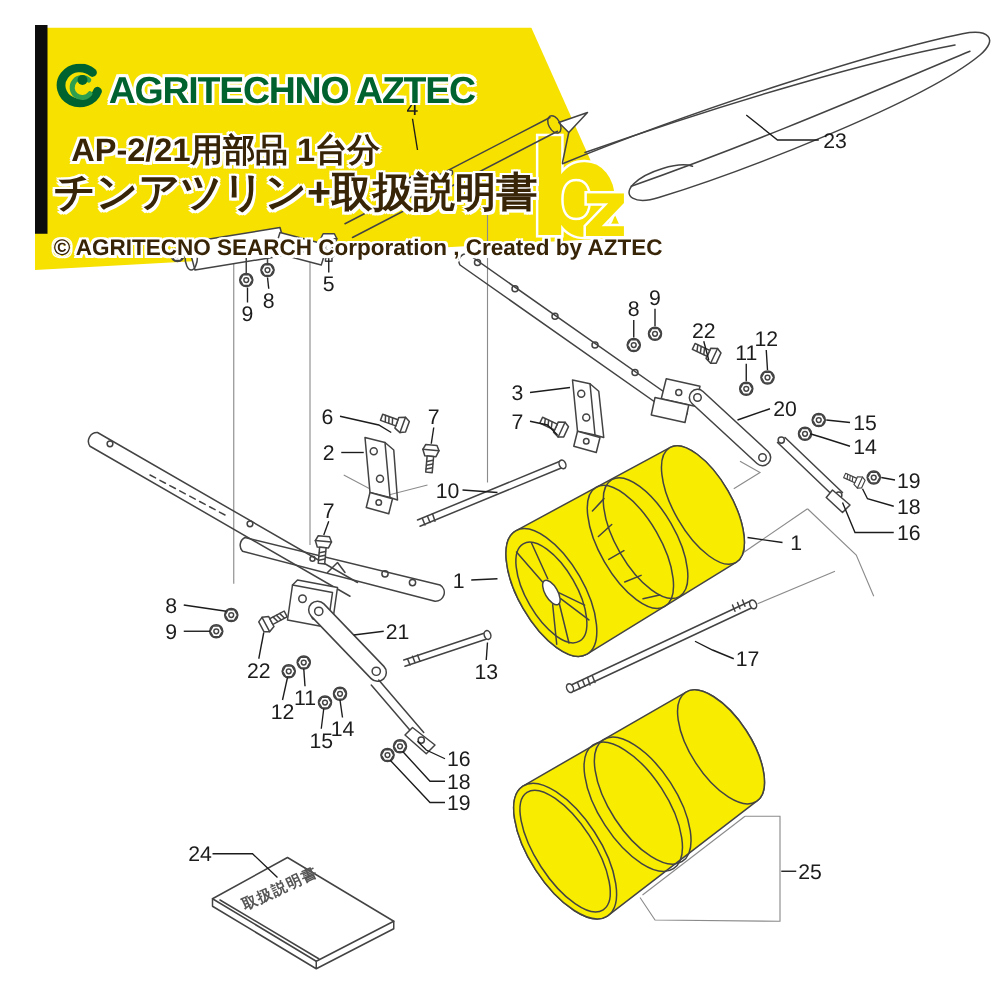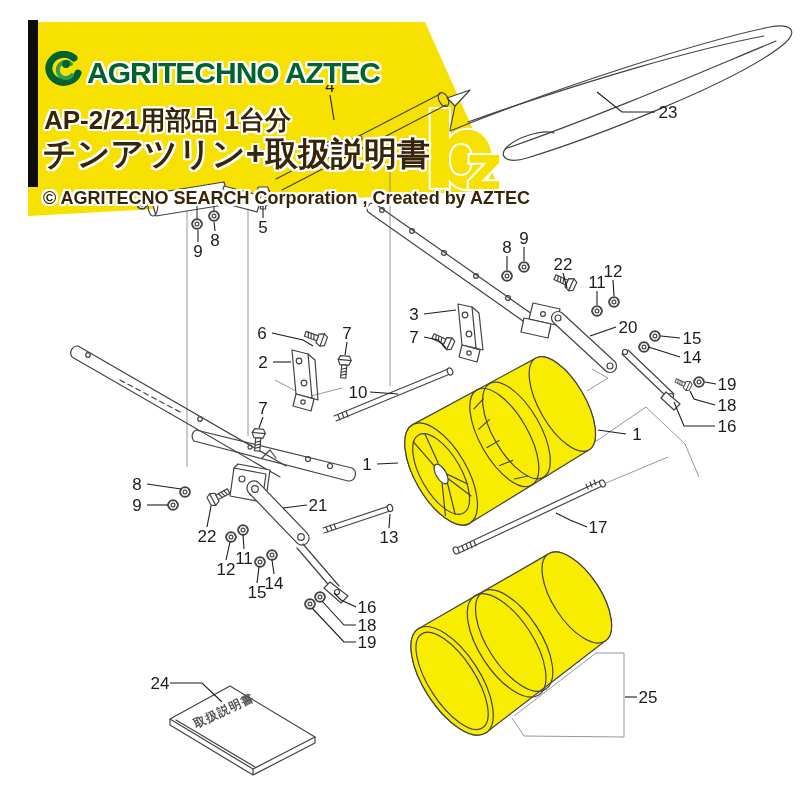--- a/index.html
+++ b/index.html
@@ -9,21 +9,21 @@
              background:var(--banner_yellow,#f6e100);
              clip-path:polygon(28px 22px,425px 22px,500px 190px,28px 216px);}
   .black-bar{position:absolute;left:28px;top:20px;width:10px;height:167px;background:#0d0d0d;}
   svg.diagram{position:absolute;left:0;top:0;}
   .banner-text{position:absolute;left:0;top:0;width:800px;height:800px;pointer-events:none;}
   .banner-text > div{position:absolute;white-space:nowrap;}
   .outline-w{text-shadow:-2px -2px 0 #fff,2px -2px 0 #fff,-2px 2px 0 #fff,2px 2px 0 #fff,
              -2px 0 0 #fff,2px 0 0 #fff,0 -2px 0 #fff,0 2px 0 #fff;}
   .brand{left:87px;top:56px;font-size:30px;font-weight:bold;letter-spacing:-1px;
          color:var(--logo_green,#00632f);}
-  .model{left:44px;top:103px;font-size:26px;font-weight:bold;color:var(--title_dark,#382508);}
+  .model{left:57px;top:103px;font-size:26px;font-weight:bold;color:var(--title_dark,#382508);}
   .product{left:43px;top:132px;font-size:33px;font-weight:bold;color:var(--title_dark,#382508);}
   .copyright{left:43px;top:172px;font-size:18px;font-weight:bold;color:var(--title_dark,#382508);margin-top:16px;}
   .logo-icon{position:absolute;left:44px;top:51px;}
   
   .art{stroke:var(--line,#434343);stroke-width:1.2;fill:none;stroke-linecap:round;stroke-linejoin:round;}
   .fw{fill:#fff;}
   .fy{fill:var(--roller_yellow,#f8ec00);}
   .thin{stroke:var(--thin,#8b8b8b);stroke-width:0.9;fill:none;}
   .dash{stroke-dasharray:5 4;}
   .leader{stroke:var(--label,#1c1c1c);stroke-width:1.1;fill:none;}

